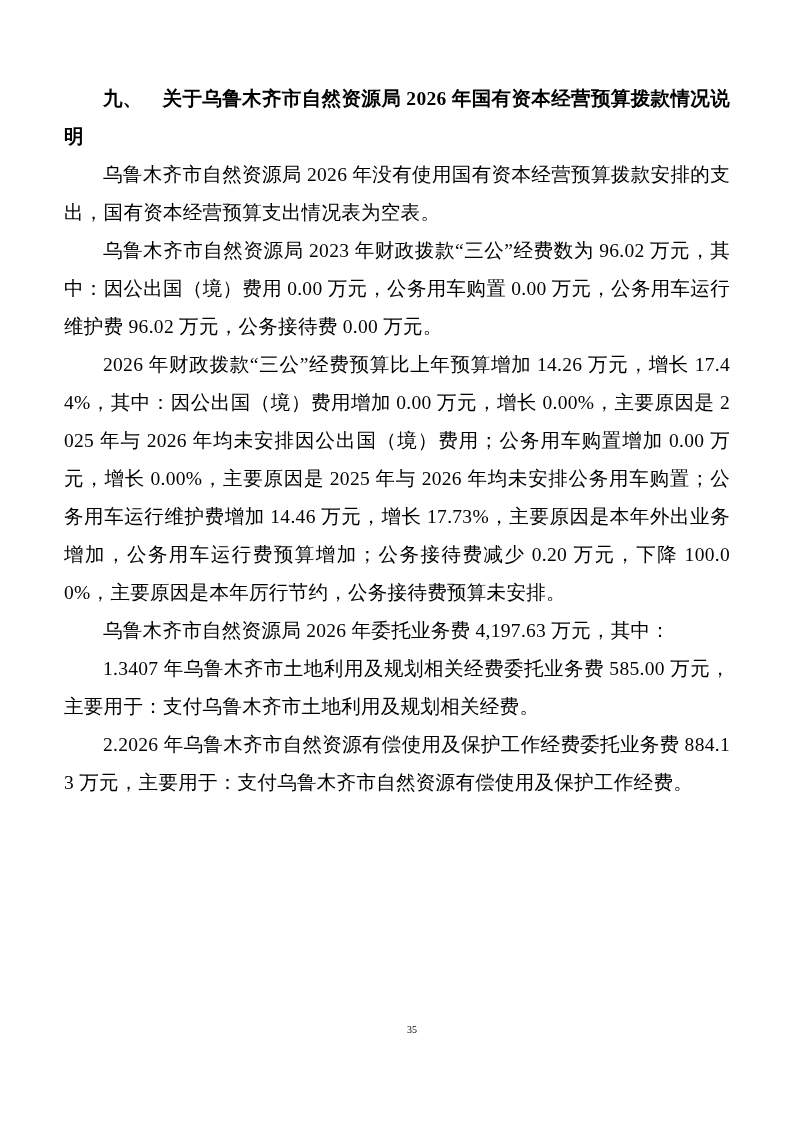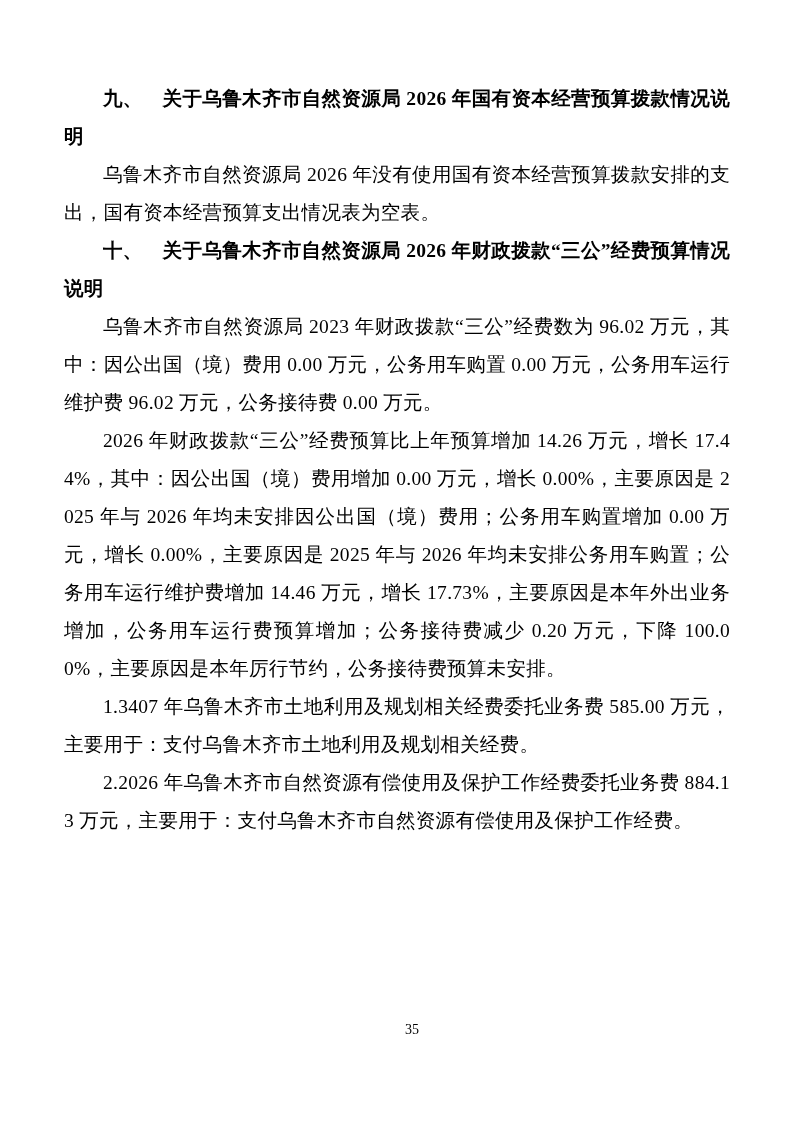--- a/index.html
+++ b/index.html
@@ -34,33 +34,33 @@
   }
   .doc-content p.heading {
     font-weight: bold;
   }
   .page-number {
     position: absolute;
     left: 0;
     right: 0;
     top: 1020px;
     text-align: center;
-    font-size: 14px;
+    font-size: 10px;
     line-height: 20px;
     color: #000000;
     margin-left: 31px;
   }
 </style>
 </head>
 <body>
 
 <div class="doc-page">
   <div class="doc-content">
     <p class="heading">九、　关于乌鲁木齐市自然资源局 2026 年国有资本经营预算拨款情况说明</p>
     <p class="paragraph">乌鲁木齐市自然资源局 2026 年没有使用国有资本经营预算拨款安排的支出，国有资本经营预算支出情况表为空表。</p>
-    <p class="heading">十、　关于乌鲁木齐市自然资源局 2026 年财政拨款“三公”经费预算情况说明</p>
     <p class="paragraph">乌鲁木齐市自然资源局 2023 年财政拨款“三公”经费数为 96.02 万元，其中：因公出国（境）费用 0.00 万元，公务用车购置 0.00 万元，公务用车运行维护费 96.02 万元，公务接待费 0.00 万元。</p>
     <p class="paragraph">2026 年财政拨款“三公”经费预算比上年预算增加 14.26 万元，增长 17.44%，其中：因公出国（境）费用增加 0.00 万元，增长 0.00%，主要原因是 2025 年与 2026 年均未安排因公出国（境）费用；公务用车购置增加 0.00 万元，增长 0.00%，主要原因是 2025 年与 2026 年均未安排公务用车购置；公务用车运行维护费增加 14.46 万元，增长 17.73%，主要原因是本年外出业务增加，公务用车运行费预算增加；公务接待费减少 0.20 万元，下降 100.00%，主要原因是本年厉行节约，公务接待费预算未安排。</p>
+    <p class="paragraph">乌鲁木齐市自然资源局 2026 年委托业务费 4,197.63 万元，其中：</p>
     <p class="paragraph">1.3407 年乌鲁木齐市土地利用及规划相关经费委托业务费 585.00 万元，主要用于：支付乌鲁木齐市土地利用及规划相关经费。</p>
     <p class="paragraph">2.2026 年乌鲁木齐市自然资源有偿使用及保护工作经费委托业务费 884.13 万元，主要用于：支付乌鲁木齐市自然资源有偿使用及保护工作经费。</p>
   </div>
   <div class="page-number">35</div>
 </div>
 
 </body></html>

